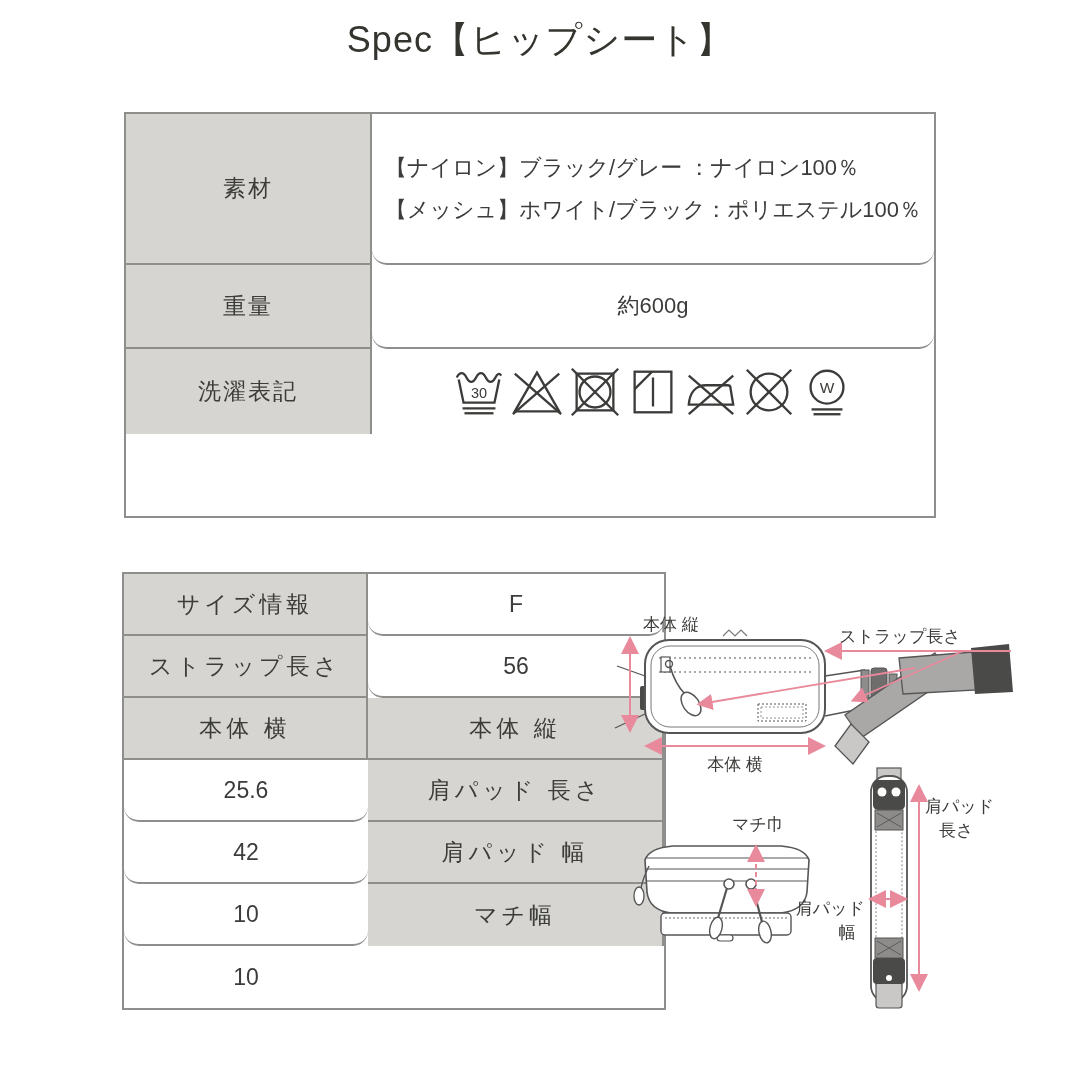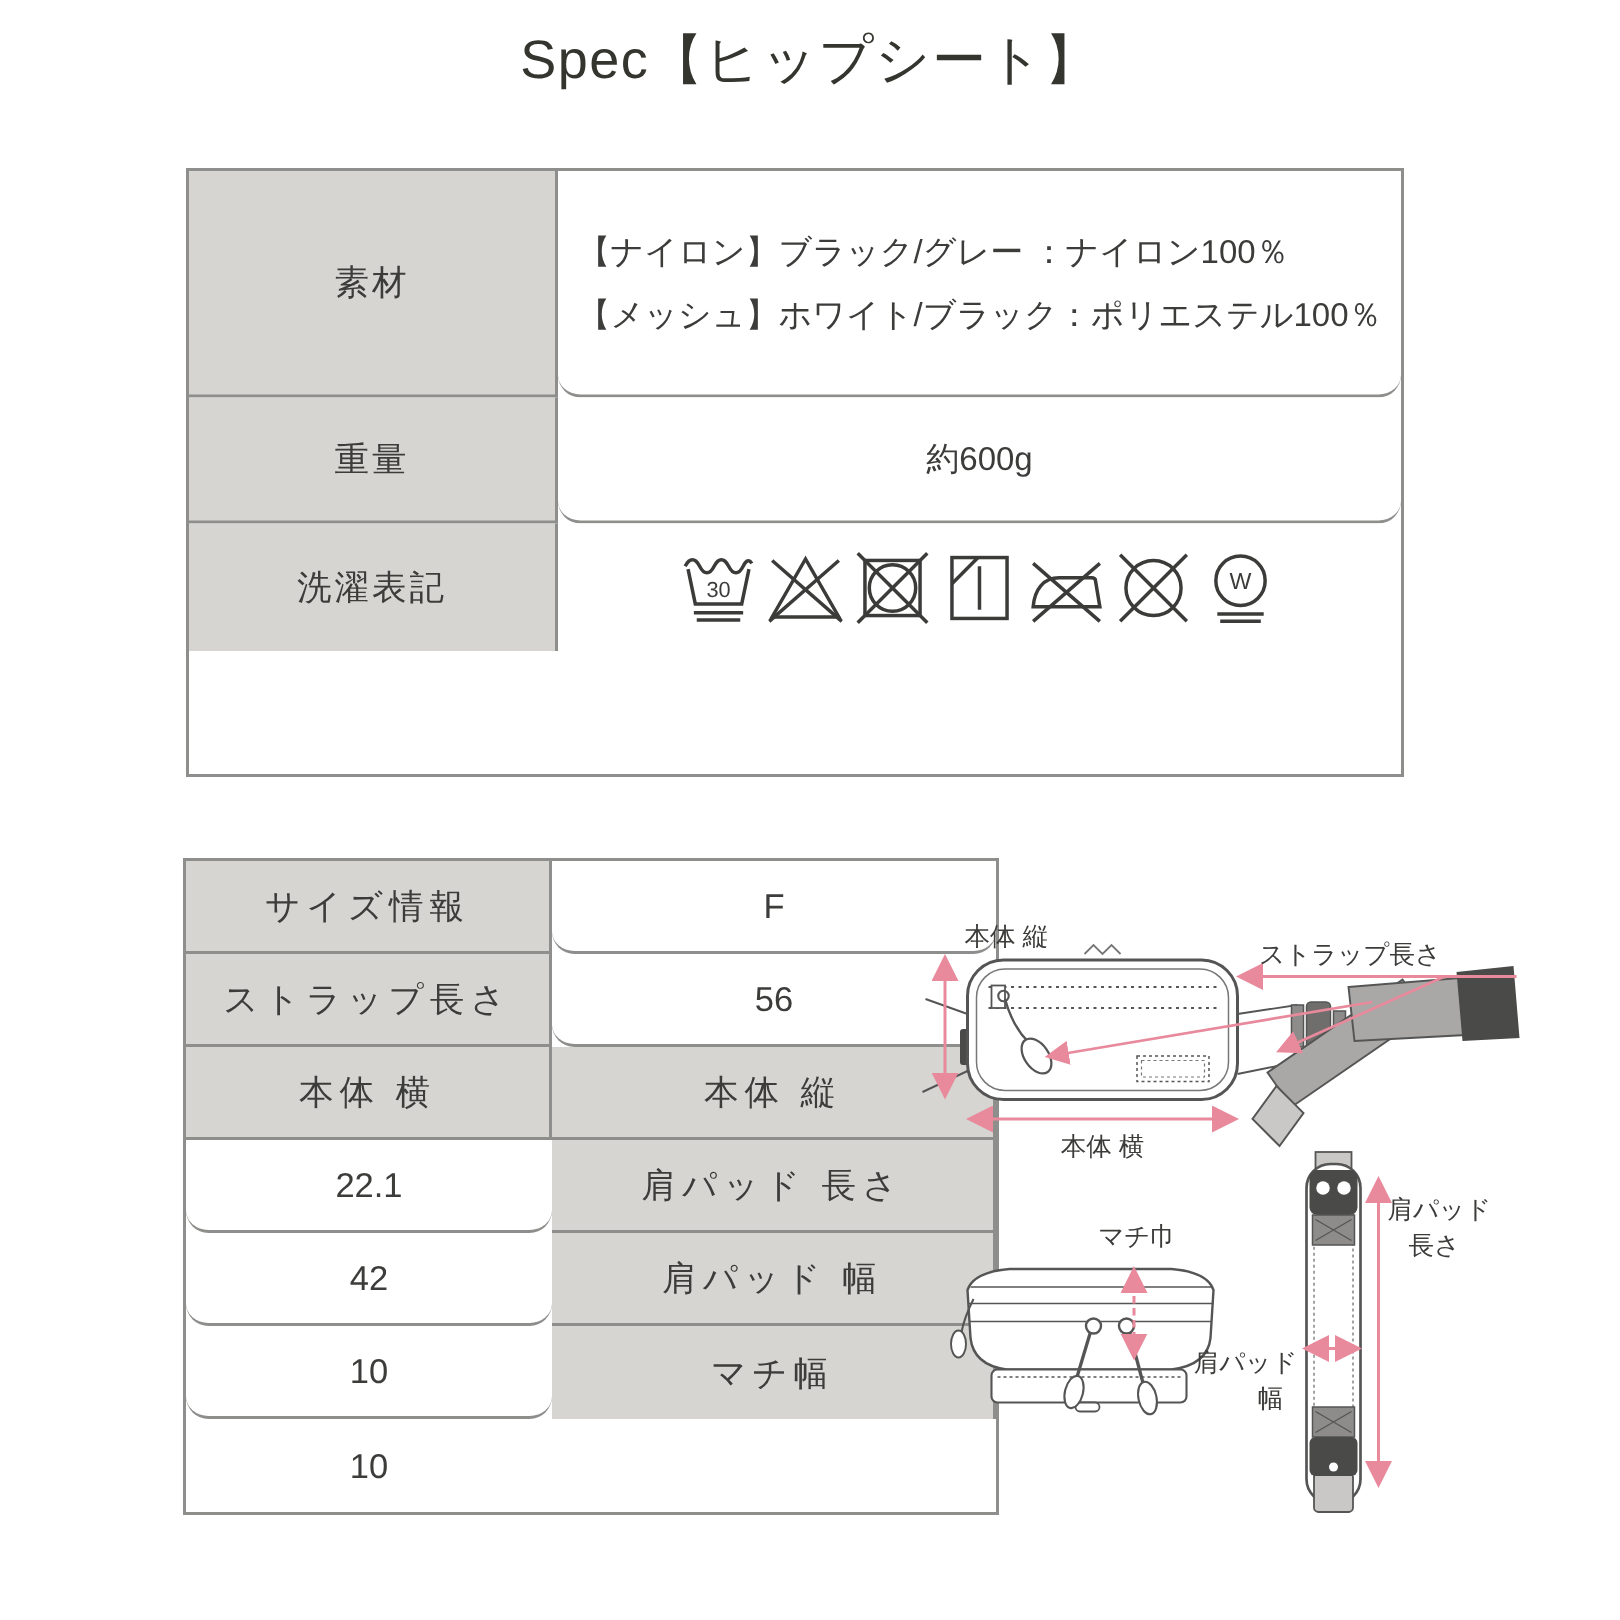--- a/index.html
+++ b/index.html
@@ -124,21 +124,21 @@
     </div>
   </div>
 
   <div class="size-table">
     <div class="th rb">サイズ情報</div>
     <div class="td rb">F</div>
     <div class="th rb">ストラップ長さ</div>
     <div class="td rb">56</div>
     <div class="th rb">本体 横</div>
     <div class="th rb">本体 縦</div>
-    <div class="td rb">22.1</div>
+    <div class="td rb">25.6</div>
     <div class="th rb">肩パッド 長さ</div>
     <div class="td rb">42</div>
     <div class="th rb">肩パッド 幅</div>
     <div class="td rb">10</div>
     <div class="th">マチ幅</div>
     <div class="td">10</div>
   </div>
 
   <svg class="diagram" viewBox="0 0 404 436">
     <defs>

